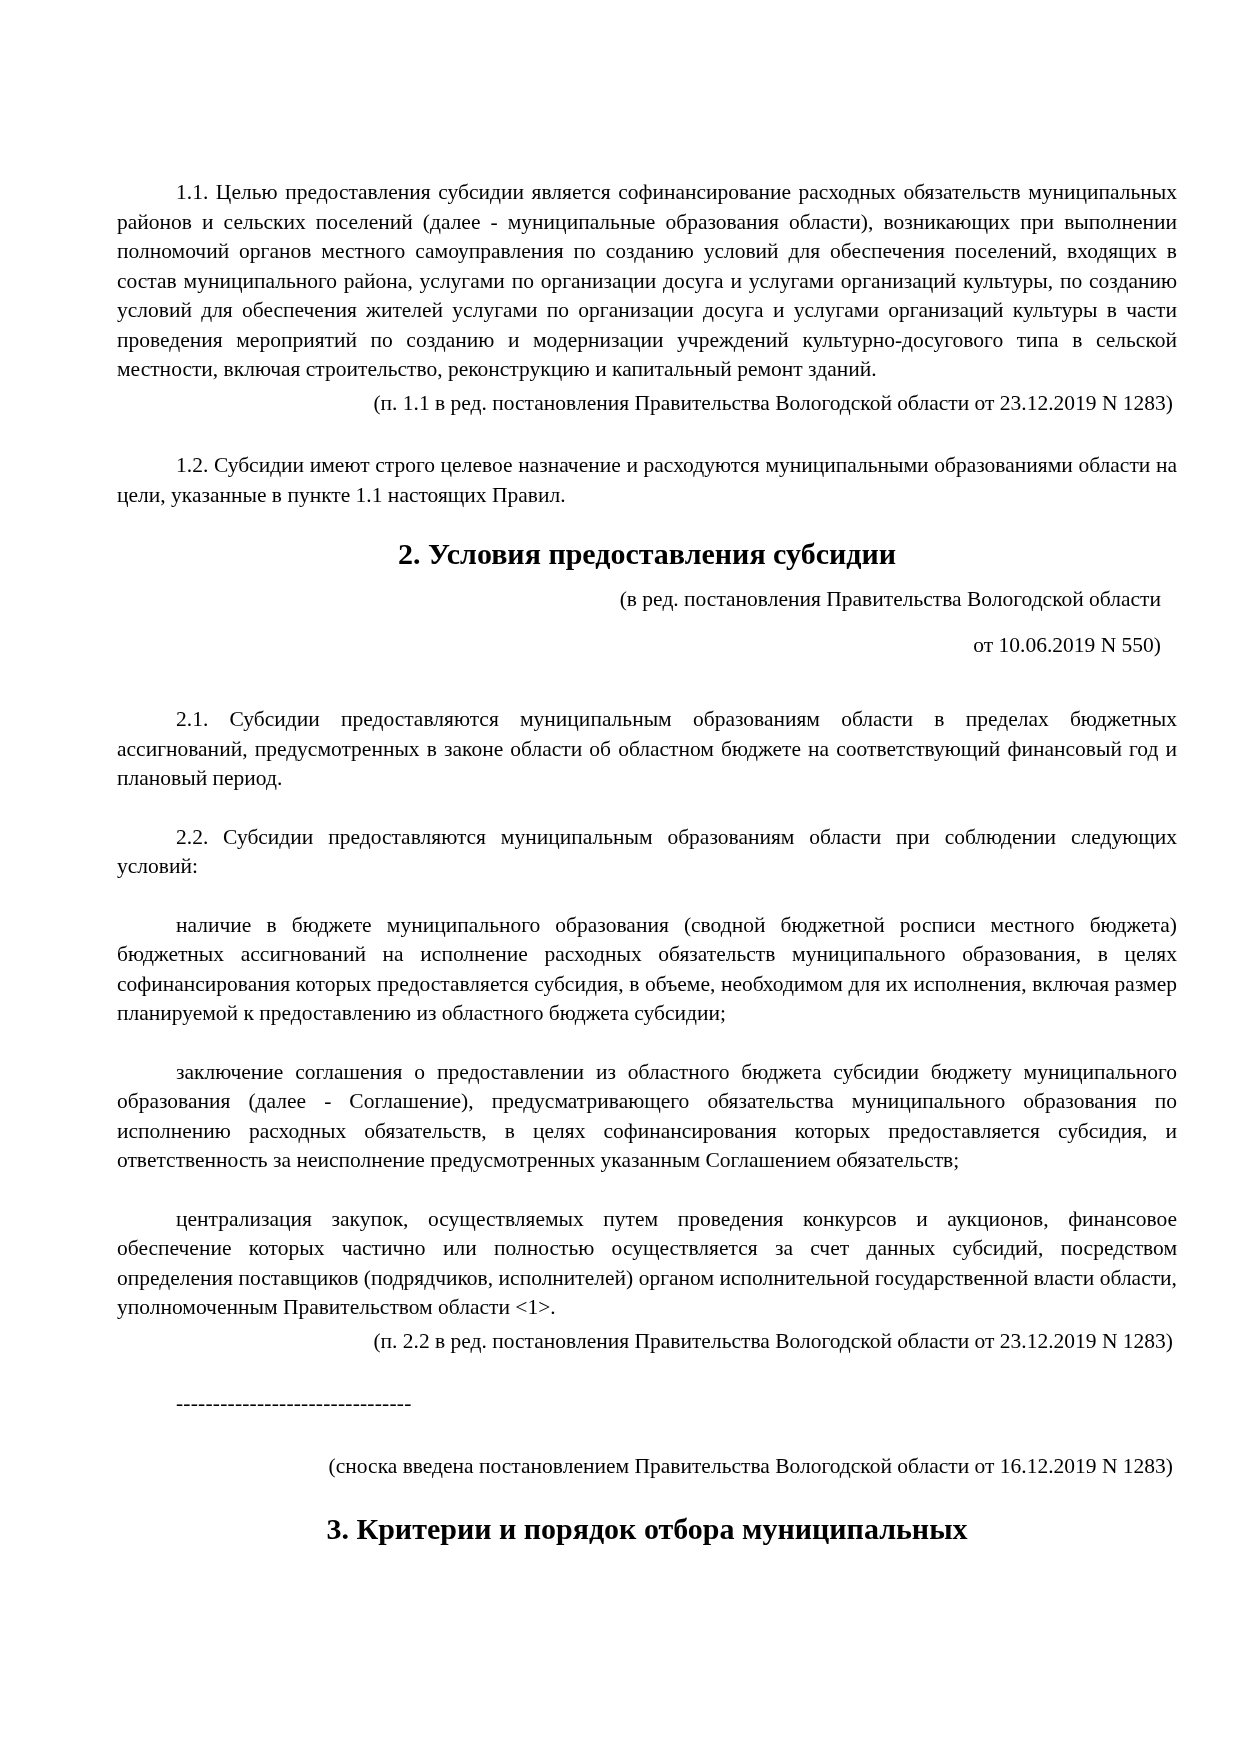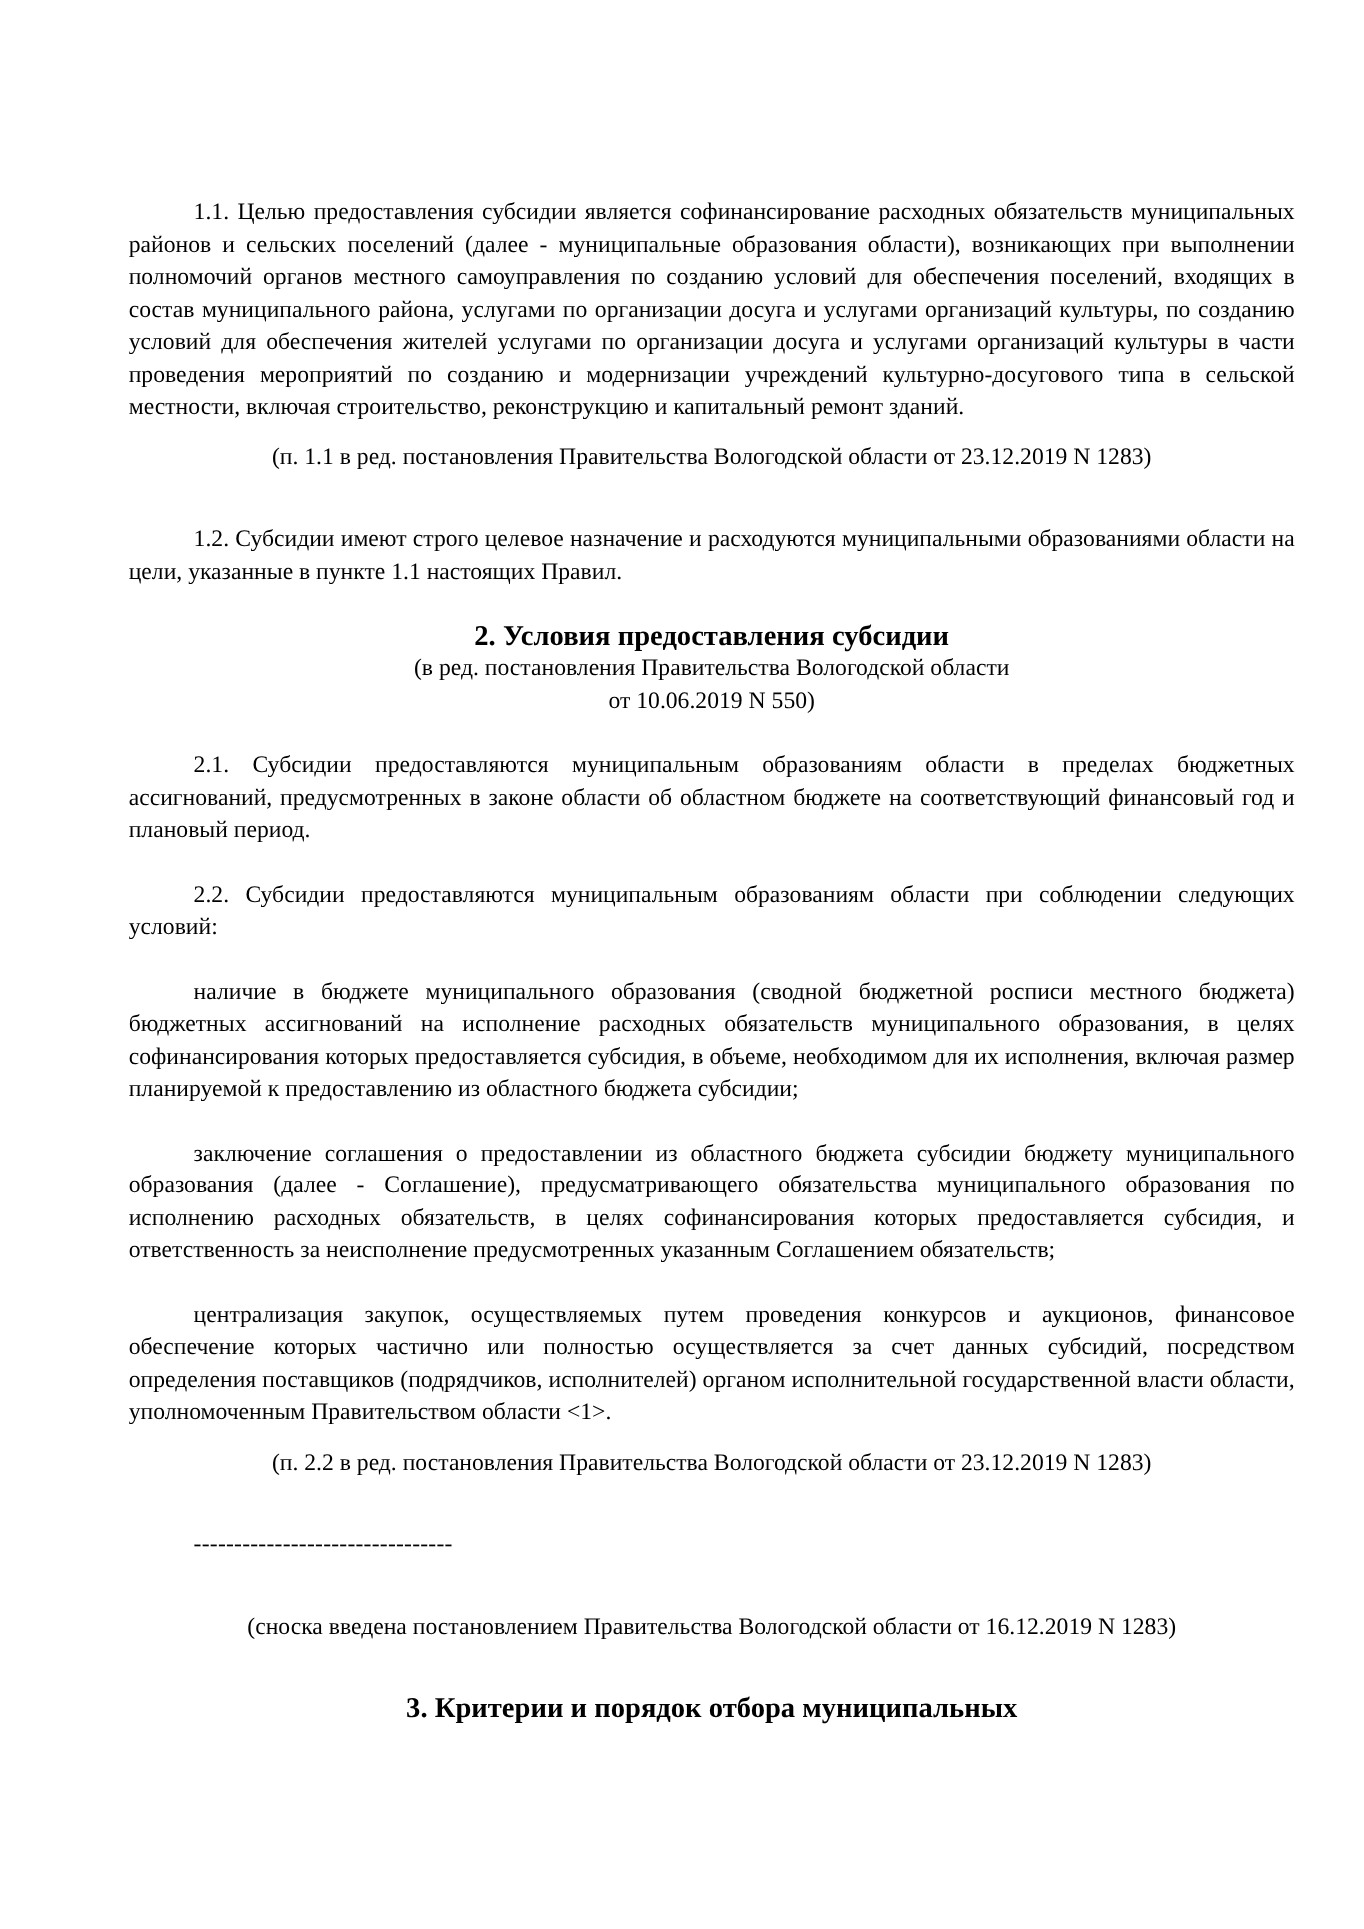--- a/index.html
+++ b/index.html
@@ -9,27 +9,27 @@
     background: #ffffff; color: #000000;
     font-family: "Liberation Serif", "DejaVu Serif", serif;
   }
   .content {
     position: absolute; left: 117px; top: 178px; width: 1060px;
     font-size: 21.5px; line-height: 29.5px;
   }
   .para {
     text-align: justify; text-indent: 59px; margin: 0;
   }
-  .note { text-align: center; text-indent: 0; margin: 16px; }
+  .note { text-align: right; text-indent: 0; margin: 4px; }
   .gap { height: 29px; }
   .heading {
-    text-align: center; font-weight: bold; font-size: 26px;
+    text-align: center; font-weight: bold; font-size: 30px;
     line-height: 30px; margin: 0;
   }
-  .subheading { text-align: center; margin: 0; }
+  .subheading { text-align: right; margin: 16px; }
   .separator { margin: 0 0 0 59px; letter-spacing: 0.2px; }
 </style>
 </head>
 <body>
 
 <div class="page">
   <div class="content">
 
     <p class="para">1.1. Целью предоставления субсидии является софинансирование расходных обязательств муниципальных районов и сельских поселений (далее - муниципальные образования области), возникающих при выполнении полномочий органов местного самоуправления по созданию условий для обеспечения поселений, входящих в состав муниципального района, услугами по организации досуга и услугами организаций культуры, по созданию условий для обеспечения жителей услугами по организации досуга и услугами организаций культуры в части проведения мероприятий по созданию и модернизации учреждений культурно-досугового типа в сельской местности, включая строительство, реконструкцию и капитальный ремонт зданий.</p>
     <p class="note">(п. 1.1 в ред. постановления Правительства Вологодской области от 23.12.2019 N 1283)</p>

